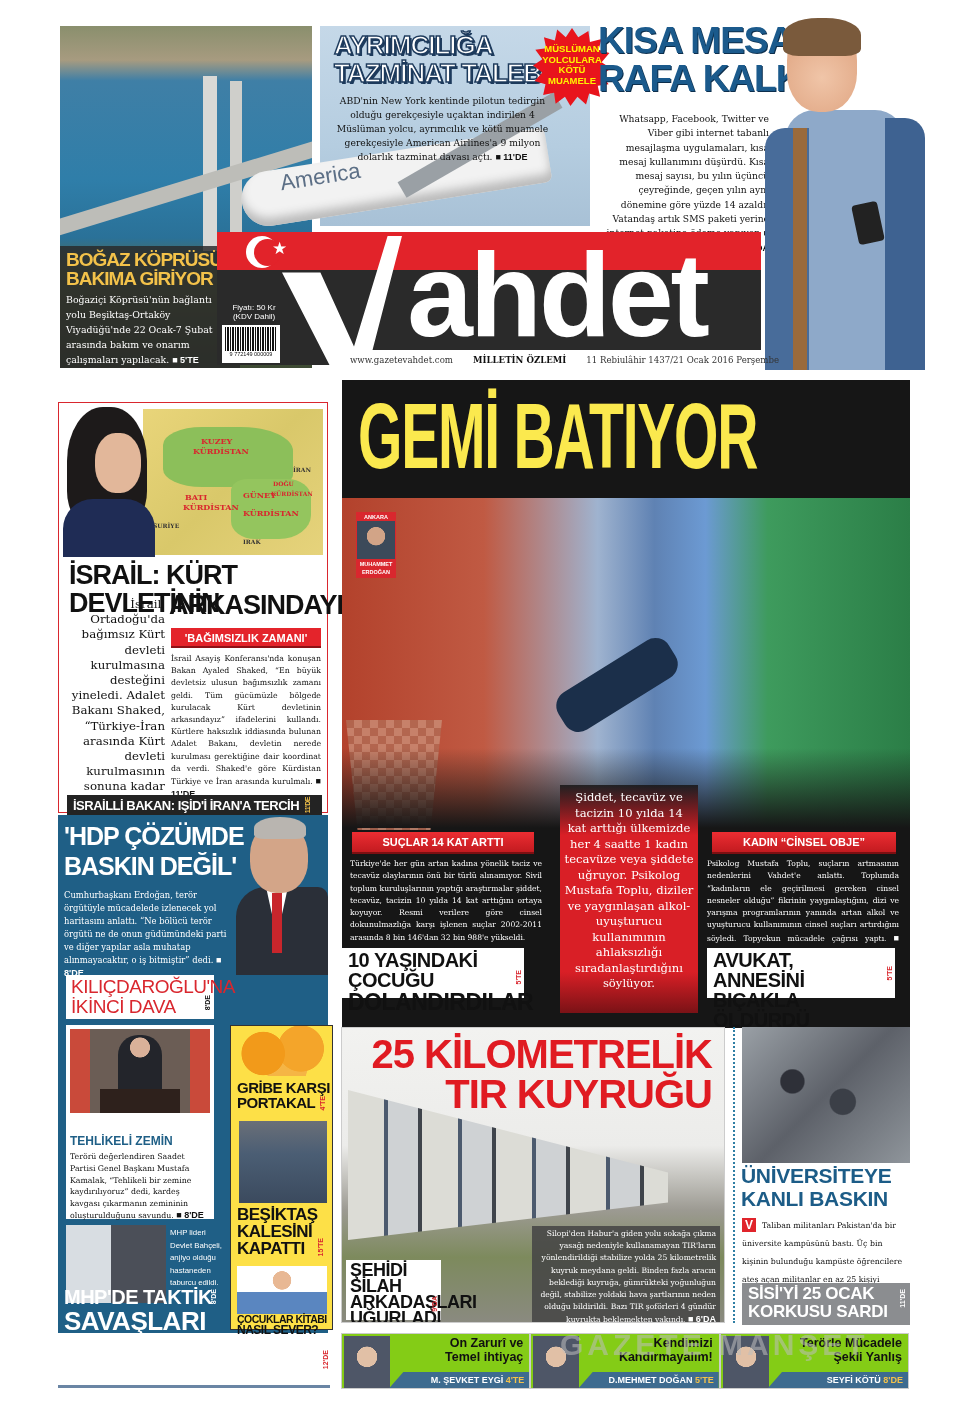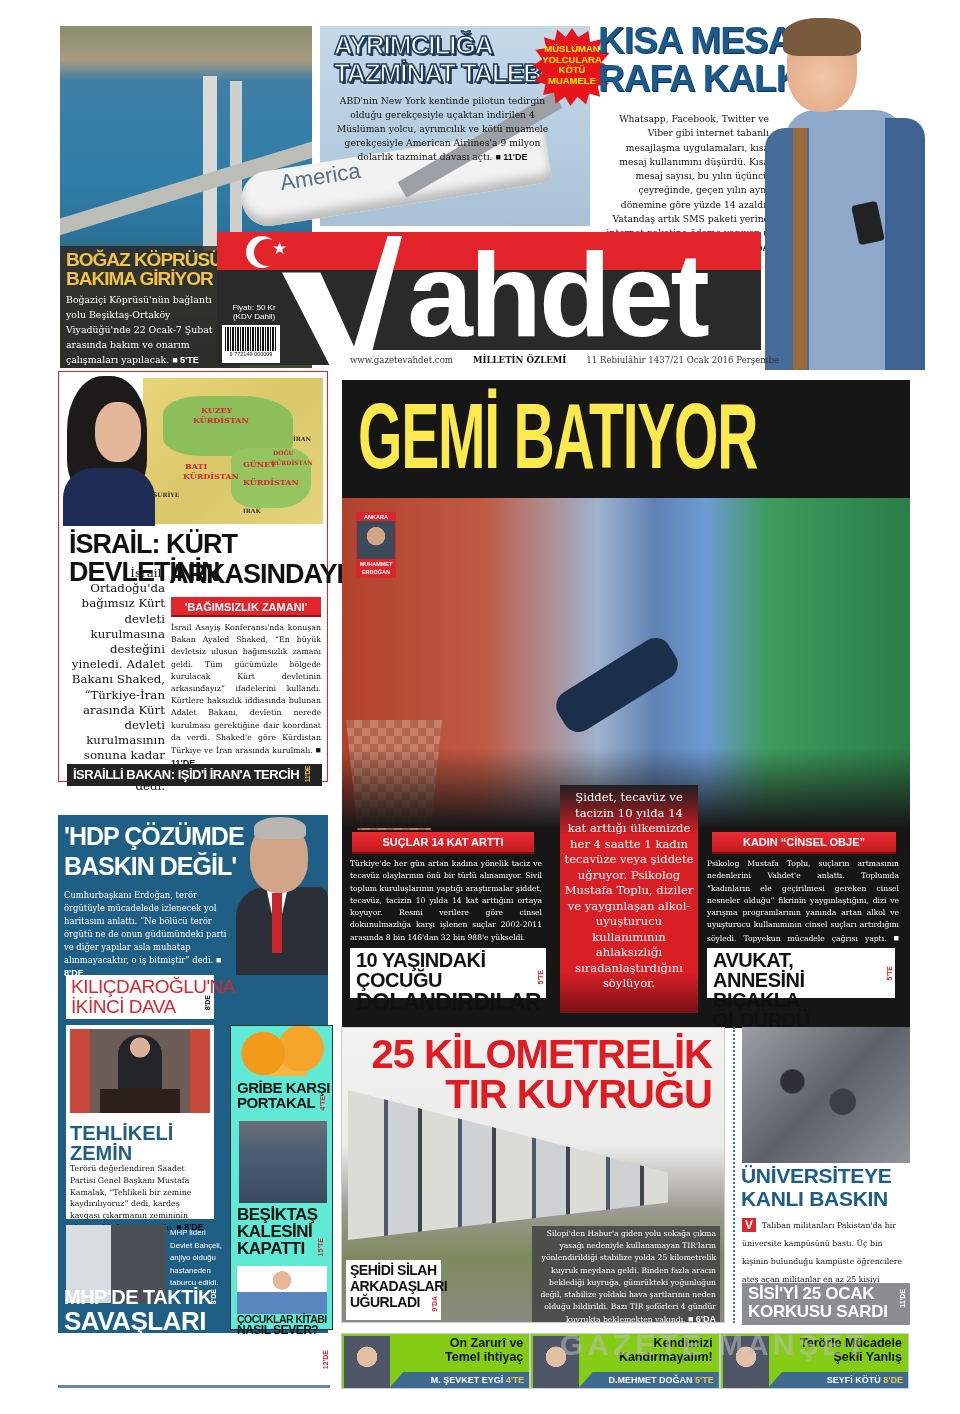--- a/index.html
+++ b/index.html
@@ -52,21 +52,21 @@
   #logo-v { left:282px; top:236px; width:120px; height:130px; background:#fff; clip-path: polygon(0 28%,32% 28%,60% 85%,88% 0,100% 0,72% 100%,40% 100%); }
   #logo-text { left:338px; top:236px; color:#fff; font-family:"Liberation Sans",sans-serif; font-weight:bold; font-size:118px; line-height:118px; letter-spacing:-3px; }
   #price { left:222px; top:303px; width:64px; text-align:center; color:#fff; font-family:"Liberation Sans",sans-serif; font-size:8px; line-height:9px; }
   #barcode { left:222px; top:325px; width:58px; height:38px; background:#fff; padding:2px 3px; }
   #barcode .bars { width:100%; height:24px; background: repeating-linear-gradient(90deg,#111 0 1px,#fff 1px 2px,#111 2px 4px,#fff 4px 5px); }
   #barcode .num { font-family:"Liberation Sans",sans-serif; font-size:5.5px; text-align:center; }
   #mast-line { left:350px; top:355px; width:410px; font-size:8.6px; color:#333; display:flex; gap:20px; white-space:nowrap; }
   #mast-line .slogan { font-weight:bold; color:#111; }
 
   
-  #israil { left:58px; top:371px; width:270px; height:411px; border:1.5px solid #d9272e; background:#fff; }
+  #israil { left:58px; top:402px; width:270px; height:411px; border:1.5px solid #d9272e; background:#fff; }
   #map { left:84px; top:6px; width:180px; height:146px; background: linear-gradient(135deg,#e9d57a,#d9c86a 50%,#e6d37c); }
   #map .green1 { left:20px; top:18px; width:130px; height:60px; background:#8cbf5a; border-radius:30% 40% 20% 30%; }
   #map .green2 { left:88px; top:70px; width:80px; height:60px; background:#94c55e; border-radius:20% 30% 40% 30%; }
   #map .lbl { color:#d9272e; font-weight:bold; font-size:8px; font-family:"DejaVu Serif",serif; position:absolute; line-height:9px; }
   #map .lbl.dark { color:#333; font-size:6px; }
   #woman { left:4px; top:4px; width:96px; height:150px; }
   #woman .hair { left:4px; top:0; width:80px; height:120px; background:#1d1a1a; border-radius:45% 45% 30% 30%; }
   #woman .face { left:32px; top:26px; width:46px; height:60px; background:#e2b79a; border-radius:45%; }
   #woman .body { left:0; top:92px; width:92px; height:58px; background:#1f2c55; border-radius:30px 30px 0 0; }
   #israil-title { left:10px; top:158px; font-size:27px; line-height:28px; color:#111; }
@@ -105,40 +105,40 @@
   #erdogan .hair { left:24px; top:2px; width:52px; height:22px; background:#b9b5b0; border-radius:50% 50% 20% 20%; }
   #erdogan .suit { left:6px; top:72px; width:92px; height:88px; background:#2a2f38; border-radius:30px 10px 0 0; }
   #erdogan .shirt { left:36px; top:72px; width:22px; height:50px; background:#fff; clip-path: polygon(0 0,100% 0,50% 100%); }
   #erdogan .tie { left:42px; top:78px; width:10px; height:60px; background:#c8262c; }
   #kilic { left:8px; top:160px; width:148px; height:44px; background:#fff; padding:2px 5px; }
   #kilic .t { color:#d9272e; font-family:"Liberation Sans",sans-serif; font-weight:normal; font-size:19px; line-height:20px; letter-spacing:-0.5px; }
   #tehlike { left:8px; top:210px; width:148px; height:194px; background:#fff; padding:4px; }
   #tehlike .pic { width:140px; height:84px; background: linear-gradient(90deg,#c94a3a 0 14%,#6b5d55 14% 86%,#c94a3a 86% 100%); position:relative; }
   #tehlike .pic .man { position:absolute; left:48px; top:6px; width:44px; height:78px; background: radial-gradient(circle at 50% 16%,#d9b199 0 14%,#23252b 15% 100%); border-radius:20px 20px 0 0; }
   #tehlike .pic .podium { position:absolute; left:30px; top:60px; width:80px; height:24px; background:#2e211c; }
-  #tehlike .h { color:#1f5f86; font-family:"Liberation Sans",sans-serif; font-weight:bold; font-size:20px; line-height:20px; margin-top:10px; }
+  #tehlike .h { color:#1f5f86; font-family:"Liberation Sans",sans-serif; font-weight:bold; font-size:12px; line-height:20px; margin-top:18px; }
   #tehlike .b { font-size:7.8px; line-height:11.8px; }
   #mhp-pic { left:8px; top:410px; width:100px; height:78px; background: linear-gradient(90deg,#d8dde2 0 45%,#4b4f58 45% 100%); }
   #mhp-text { left:112px; top:412px; width:56px; color:#fff; font-family:"Liberation Sans",sans-serif; font-size:7.8px; line-height:12.5px; }
   #mhp-title { left:6px; top:472px; color:#fff; font-family:"Liberation Sans",sans-serif; font-weight:bold; font-size:20px; line-height:21px; letter-spacing:-0.5px; }
 
   
-  #smallcol { left:230px; top:1025px; width:103px; height:305px; border:1px solid #333; background:#5eead4; }
+  #smallcol { left:230px; top:1025px; width:103px; height:305px; border:1px solid #333; background:#fde047; }
   #orange { left:4px; top:0; width:94px; height:50px; background: radial-gradient(circle at 30% 55%,#f29a1a 0 30%,transparent 31%), radial-gradient(circle at 70% 45%,#f4a52a 0 32%,transparent 33%), radial-gradient(circle at 55% 85%,#f5b545 0 30%,transparent 31%); }
   .small-h { position:absolute; left:6px; color:#111; font-family:"Liberation Sans",sans-serif; font-weight:bold; font-size:15px; line-height:15px; letter-spacing:-0.5px; }
   #bjk-pic { left:8px; top:95px; width:88px; height:82px; background: linear-gradient(180deg,#6a6f78 0%,#4b5e74 40%,#3b4a5e 100%); }
   #kid-pic { left:6px; top:240px; width:90px; height:48px; background: radial-gradient(circle at 50% 30%,#e8b894 0 16%,transparent 17%), linear-gradient(180deg,#fff 0 55%,#5a86c0 55% 100%); }
 
   
   #tir { left:341px; top:1027px; width:384px; height:296px; border:1px solid #ccc; background: linear-gradient(180deg,#f2f2f0 0%,#ececea 40%,#9c9a92 62%,#7d8a5d 78%,#8a8a80 100%); overflow:hidden; }
   #tir .trucks { left:6px; top:62px; width:320px; height:150px; background: repeating-linear-gradient(90deg,#dcdcd6 0 36px,#4c5a6e 36px 40px,#cfd2d4 40px 70px,#3f444b 70px 74px); clip-path: polygon(0 0,100% 55%,100% 75%,0 100%); }
   #tir-title { left:20px; top:6px; width:350px; color:#e01b22; font-family:"Liberation Sans",sans-serif; font-weight:bold; font-size:40px; line-height:40px; text-align:right; letter-spacing:-1px; }
   #tir-text { left:190px; top:198px; width:188px; background: rgba(70,70,70,0.88); color:#fff; font-size:7.6px; line-height:12.2px; padding:2px 4px; text-align:right; }
   #sehid { left:4px; top:232px; width:95px; height:60px; background:#fff; padding:2px 4px; }
-  #sehid .t { font-family:"Liberation Sans",sans-serif; font-weight:bold; font-size:14px; line-height:16px; color:#111; letter-spacing:-0.5px; }
+  #sehid .t { font-family:"Liberation Sans",sans-serif; font-weight:bold; font-size:18px; line-height:16px; color:#111; letter-spacing:-0.5px; }
   #dotted { left:733px; top:1027px; width:2px; height:296px; border-left:2px dotted #2f7ea4; }
 
   
   #uni-pic { left:742px; top:1027px; width:168px; height:136px; background: radial-gradient(circle at 30% 40%,#2e3038 0 8%,transparent 9%), radial-gradient(circle at 60% 55%,#3b3f47 0 10%,transparent 11%), linear-gradient(135deg,#9aa0a6 0%,#5d6169 50%,#8f959b 100%); }
   #uni-title { left:741px; top:1164px; color:#1c5c87; font-family:"Liberation Sans",sans-serif; font-weight:bold; font-size:21px; line-height:23px; letter-spacing:-0.3px; }
   #uni-v { left:742px; top:1218px; width:14px; height:14px; background:#e0242b; color:#fff; font-family:"Liberation Sans",sans-serif; font-weight:bold; font-size:12px; text-align:center; line-height:14px; }
   #uni-text { left:742px; top:1217px; width:168px; font-size:7.8px; line-height:18px; text-indent:20px; }
   #sisi { left:742px; top:1283px; width:168px; height:42px; background:#8b8d90; padding:2px 6px; }
   #sisi .t { color:#fff; font-family:"Liberation Sans",sans-serif; font-weight:bold; font-size:17px; line-height:18px; letter-spacing:-0.3px; }
 
@@ -264,21 +264,21 @@
     <div class="tag">ANKARA</div>
     <div class="pic"></div>
     <div class="name">
       <div>MUHAMMET</div>
       <div>ERDOĞAN</div>
     </div>
   </div>
 
   <div class="col-head" style="left:10px;top:452px;width:182px">SUÇLAR 14 KAT ARTTI</div>
   <div class="col-body serif" style="left:8px;top:478px;width:192px">Türkiye'de her gün artan kadına yönelik taciz ve tecavüz olaylarının önü bir türlü alınamıyor. Sivil toplum kuruluşlarının yaptığı araştırmalar şiddet, tecavüz, tacizin 10 yılda 14 kat arttığını ortaya koyuyor. Resmi verilere göre cinsel dokunulmazlığa karşı işlenen suçlar 2002-2011 arasında 8 bin 146'dan 32 bin 988'e yükseldi.</div>
-  <div class="white-box" style="left:8px;top:568px;width:196px;height:50px">
+  <div class="white-box" style="left:0;top:568px;width:182px;height:50px">
     <div class="t">10 YAŞINDAKİ ÇOCUĞU</div>
     <div class="t" style="font-size:23px;line-height:24px">DOLANDIRDILAR</div>
     <span class="vref" style="right:2px;top:22px;color:#d9272e">5'TE</span>
   </div>
 
   <div id="center-box" class="abs"></div>
   <div id="center-text" class="abs serif">Şiddet, tecavüz ve tacizin 10 yılda 14 kat arttığı ülkemizde her 4 saatte 1 kadın tecavüze veya şiddete uğruyor. Psikolog Mustafa Toplu, diziler ve yaygınlaşan alkol-uyuşturucu kullanımının ahlaksızlığı sıradanlaştırdığını söylüyor.</div>
 
   <div class="col-head" style="left:370px;top:452px;width:184px">KADIN “CİNSEL OBJE”</div>
   <div class="col-body serif" style="left:365px;top:478px;width:192px"><span>Psikolog Mustafa Toplu, suçların artmasının nedenlerini Vahdet'e anlattı. Toplumda “kadınların ele geçirilmesi gereken cinsel nesneler olduğu” fikrinin yaygınlaştığını, dizi ve yarışma programlarının yanında artan alkol ve uyuşturucu kullanımının cinsel suçları artırdığını söyledi. Topyekun mücadele çağrısı yaptı.</span> <span class="ref">10'DA</span></div>

